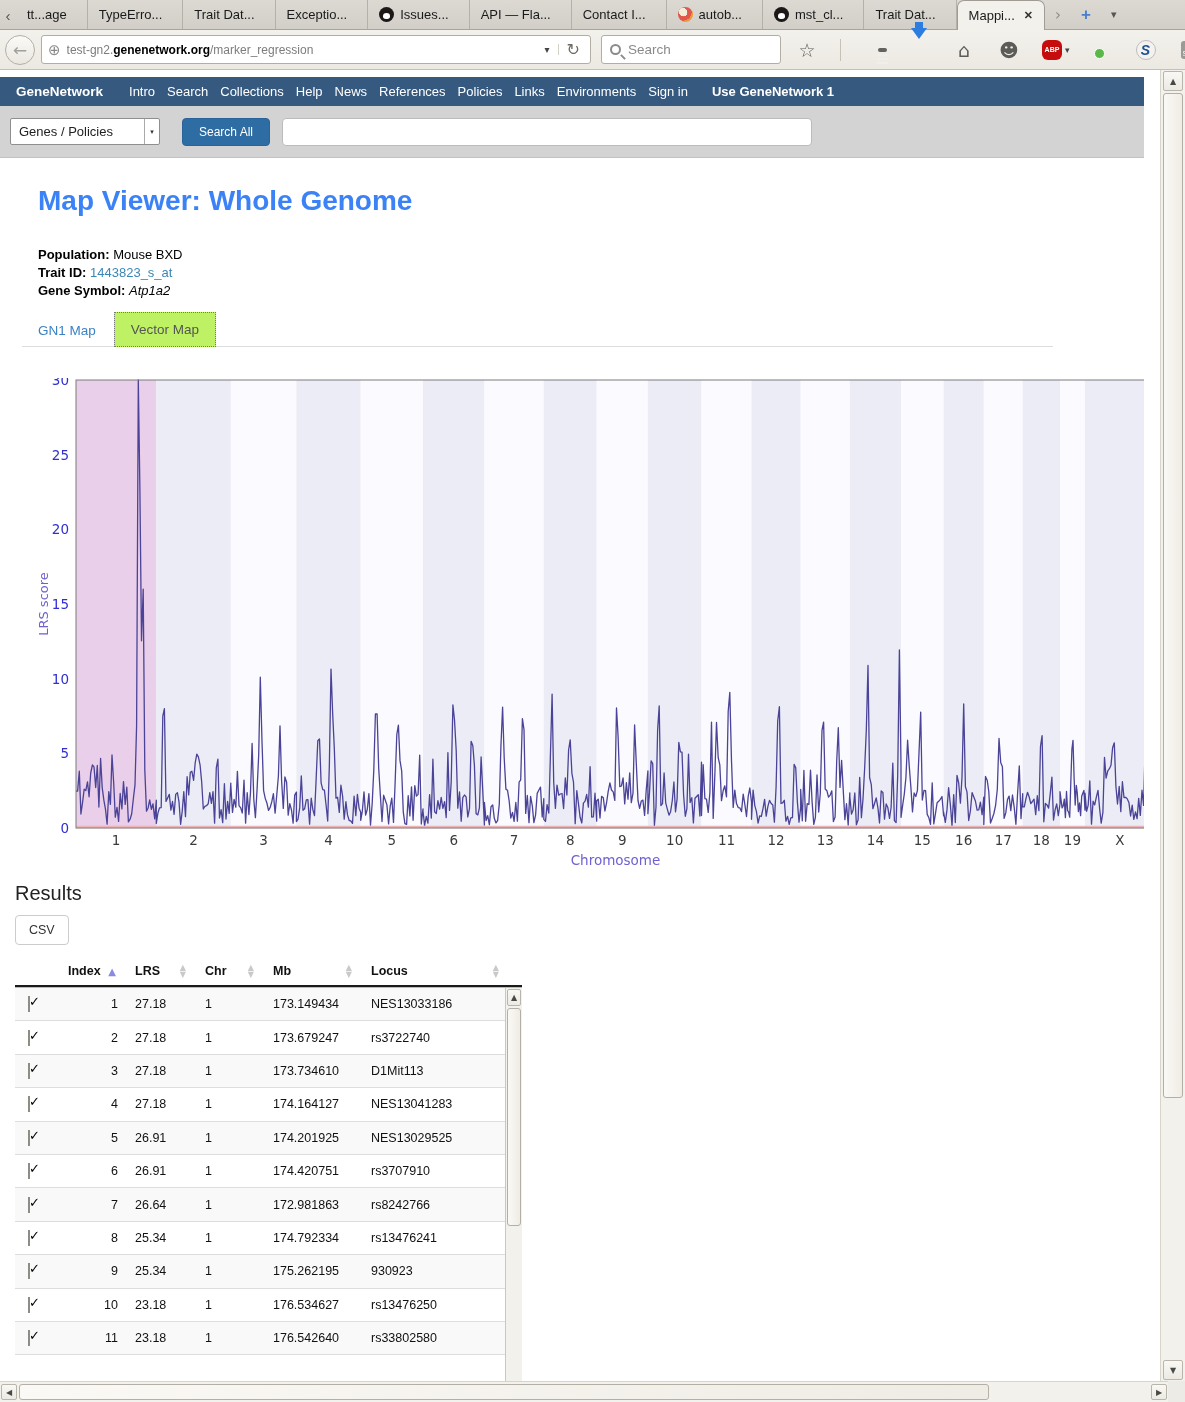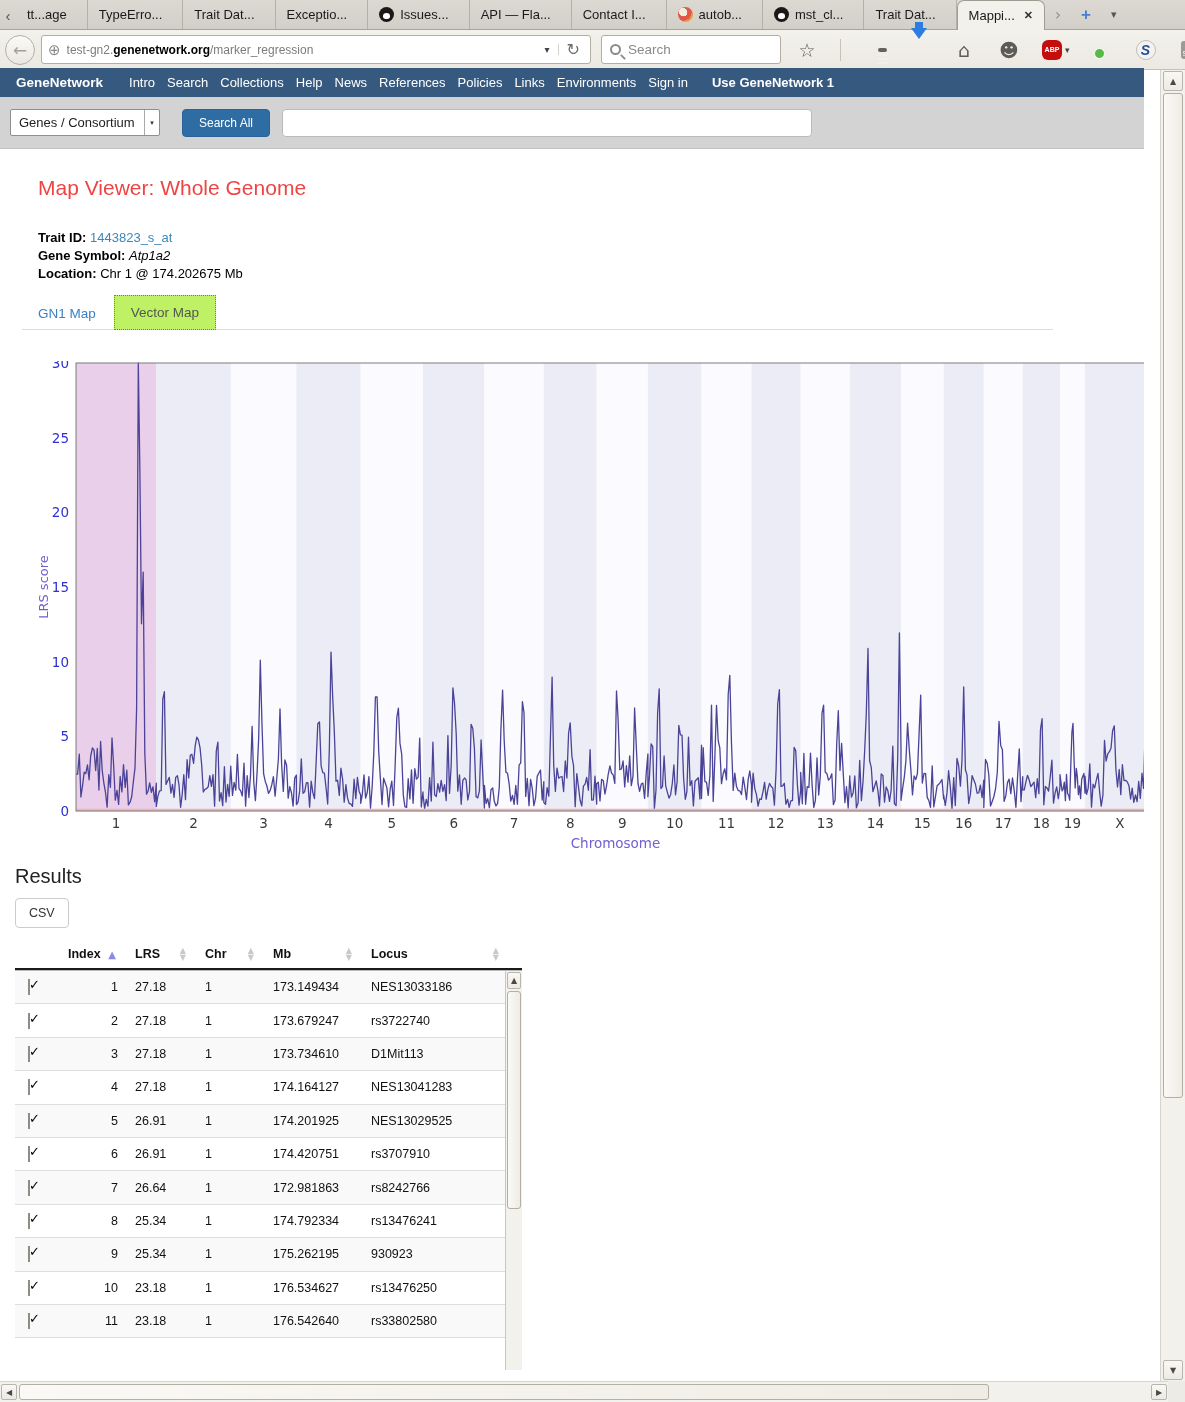--- a/index.html
+++ b/index.html
@@ -66,37 +66,37 @@
   .icon-s { width:20px; height:20px; border-radius:50%; background:#f4f2ee; border:1px solid #bdbdbd;
     color:#1f4e91; font-weight:bold; font-style:italic; font-size:14px; display:flex; align-items:center; justify-content:center; }
   .icon-se { width:19px; height:18px; background:#9a9a96; border-radius:3px; color:#fff; font-size:8px;
     display:flex; align-items:end; justify-content:flex-start; padding:1px 2px; position:relative; }
   .icon-se::after { content:""; position:absolute; right:1px; top:1px; width:8px; height:8px;
     background:linear-gradient(135deg,#f6d24e 60%, #caa43c 61%); clip-path:polygon(100% 0,100% 60%,40% 100%,0 100%,0 40%); }
   .icon-menu { width:18px; height:13px; border-top:3px solid #4c4c48; border-bottom:3px solid #4c4c48; margin:0 auto; position:relative; }
   .icon-menu::after { content:""; position:absolute; left:0; right:0; top:2px; height:3px; background:#4c4c48; }
 
   
-  #page { position:absolute; top:68px; left:0; width:1144px; height:1311px; background:#fff; overflow:hidden; }
+  #page { position:absolute; top:77px; left:0; width:1144px; height:1311px; background:#fff; overflow:hidden; }
   .site-nav { height:29px; background:#36597f; display:flex; align-items:center; color:#fff; font-size:13px; }
   .brand { font-weight:bold; font-size:13.5px; margin-left:16px; }
   .nav-items { display:flex; gap:12px; margin-left:26px; }
   .nav-right { font-weight:bold; margin-left:24px; }
   .search-strip { height:52px; background:#d3d3d3; display:flex; align-items:center; border-bottom:1px solid #c2c2c2; }
   .cat-select { width:150px; height:27px; background:#fff; border:1px solid #8f8f8f; border-radius:2px;
     margin-left:10px; display:flex; align-items:center; font-size:13px; color:#222; }
   .cat-select .txt { flex:1; padding-left:8px; }
   .cat-select .arrow-box { width:15px; height:25px; border-left:1px solid #aaa; display:flex; align-items:center;
     justify-content:center; font-size:7px; color:#333; }
   .searchall-btn { height:28px; background:#2e6da4; color:#fff; border:1px solid #2a629c; border-radius:4px;
     font-size:12px; padding:0 16px; margin-left:22px; }
   .global-search-input { width:530px; height:28px; background:#fff; border:1px solid #bbb; border-radius:4px;
     margin-left:12px; font-size:13px; padding:0 8px; }
 
-  .page-title { font-size:21px; font-weight:400; color:#ef4444; margin:27px 0 0 38px; }
+  .page-title { font-size:28px; font-weight:700; color:#3b82f6; margin:27px 0 0 38px; }
   .info-block { margin:29px 0 0 38px; font-size:13px; color:#000; }
   .info-row { line-height:18px; }
   .info-row .lbl { font-weight:bold; }
   .info-row .val.link { color:#3a87b8; }
   .info-row .val.italic { font-style:italic; }
 
   .map-tabs { margin:11px 0 0 22px; display:flex; align-items:flex-end; position:relative; height:36px; }
   .map-tab { font-size:13.5px; padding:9px 16px; color:#3b82c4; }
   .map-tab.active { color:#555; background:#bef264; border:1px dotted #777; margin-left:2px; z-index:2; }
   .tab-rule { border:none; border-top:1px solid #ddd; width:1031px; margin-left:22px; margin-top:-1px; }
@@ -263,44 +263,44 @@
         <span>Policies</span>
         <span>Links</span>
         <span>Environments</span>
         <span>Sign in</span>
     </span>
     <span class="nav-right">Use GeneNetwork 1</span>
   </div>
 
   <div class="search-strip">
     <div class="cat-select">
-      <span class="txt">Genes / Consortium</span>
+      <span class="txt">Genes / Policies</span>
       <span class="arrow-box dj">▾</span>
     </div>
     <button class="searchall-btn">Search All</button>
     <input class="global-search-input" value="" style="">
   </div>
 
   <div class="page-title">Map Viewer: Whole Genome</div>
 
   <div class="info-block">
+    <div class="info-row">
+        <span class="lbl">Population:</span>
+        <span> </span>
+        <span class="val">Mouse BXD</span>
+      </div>
       <div class="info-row">
         <span class="lbl">Trait ID:</span>
         <span> </span>
         <span class="val link">1443823_s_at</span>
       </div>
       <div class="info-row">
         <span class="lbl">Gene Symbol:</span>
         <span> </span>
         <span class="val italic">Atp1a2</span>
-      </div>
-      <div class="info-row">
-        <span class="lbl">Location:</span>
-        <span> </span>
-        <span class="val">Chr 1 @ 174.202675 Mb</span>
       </div>
   </div>
 
   <div class="map-tabs">
     <span class="map-tab">GN1 Map</span>
       <span class="map-tab active">Vector Map</span>
   </div>
   <hr class="tab-rule">
 
   <div id="chart-wrap">

